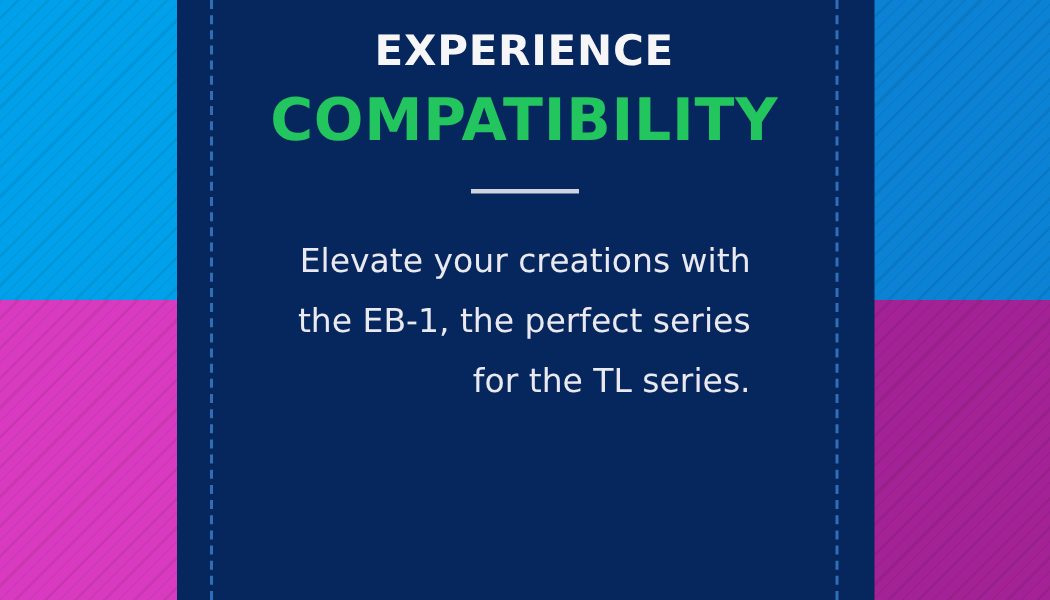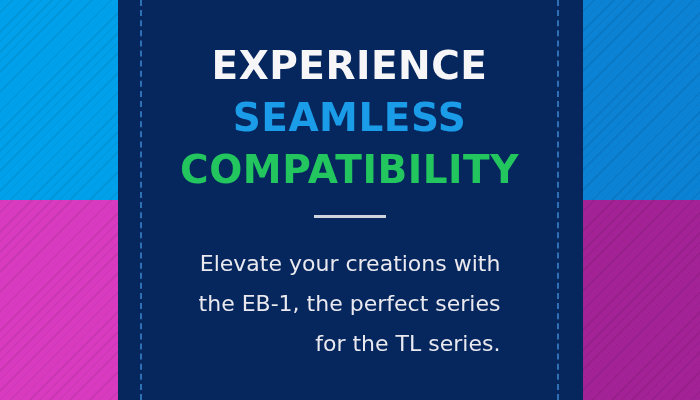--- a/index.html
+++ b/index.html
@@ -87,23 +87,23 @@
   .headline {
     margin: 0;
     padding: 0;
     text-align: center;
     font-weight: bold;
     letter-spacing: 0.5px;
     line-height: 1.0;
     white-space: nowrap;
   }
   .h-line1 {
-    font-size: 39px;
+    font-size: 28px;
     color: #f6f6f8;
-    margin-top: 46px;
+    margin-top: 20px;
   }
   .h-line2 {
     font-size: 39px;
     color: #1b9ce8;
     margin-top: 13px;
   }
   .h-line3 {
     font-size: 39px;
     color: #d23bcd;
     margin-top: 13px;
@@ -147,21 +147,20 @@
 
   <div class="card">
 
     <div class="dash l" style="border-left-color: rgb(47, 111, 182);"></div>
     <div class="dash r" style="border-left-color: rgb(47, 111, 182);"></div>
 
     <div class="inner">
 
       <h1 class="headline h-line1" style="color: rgb(246, 246, 248);">EXPERIENCE</h1>
 
-      <h1 class="headline h-line2" style="color: rgb(27, 156, 232);">SEAMLESS</h1>
 
       <h1 class="headline h-line3" style="color: #22c55e;">COMPATIBILITY</h1>
 
       <div class="rule" style="background-color: rgb(207, 211, 221);"></div>
 
       <p class="body-copy" style="color: rgb(233, 233, 239);">
         <span>Elevate your  creations with</span>
         <span>the EB-1, the perfect series</span>
         <span>for the TL series.</span>
       </p>

